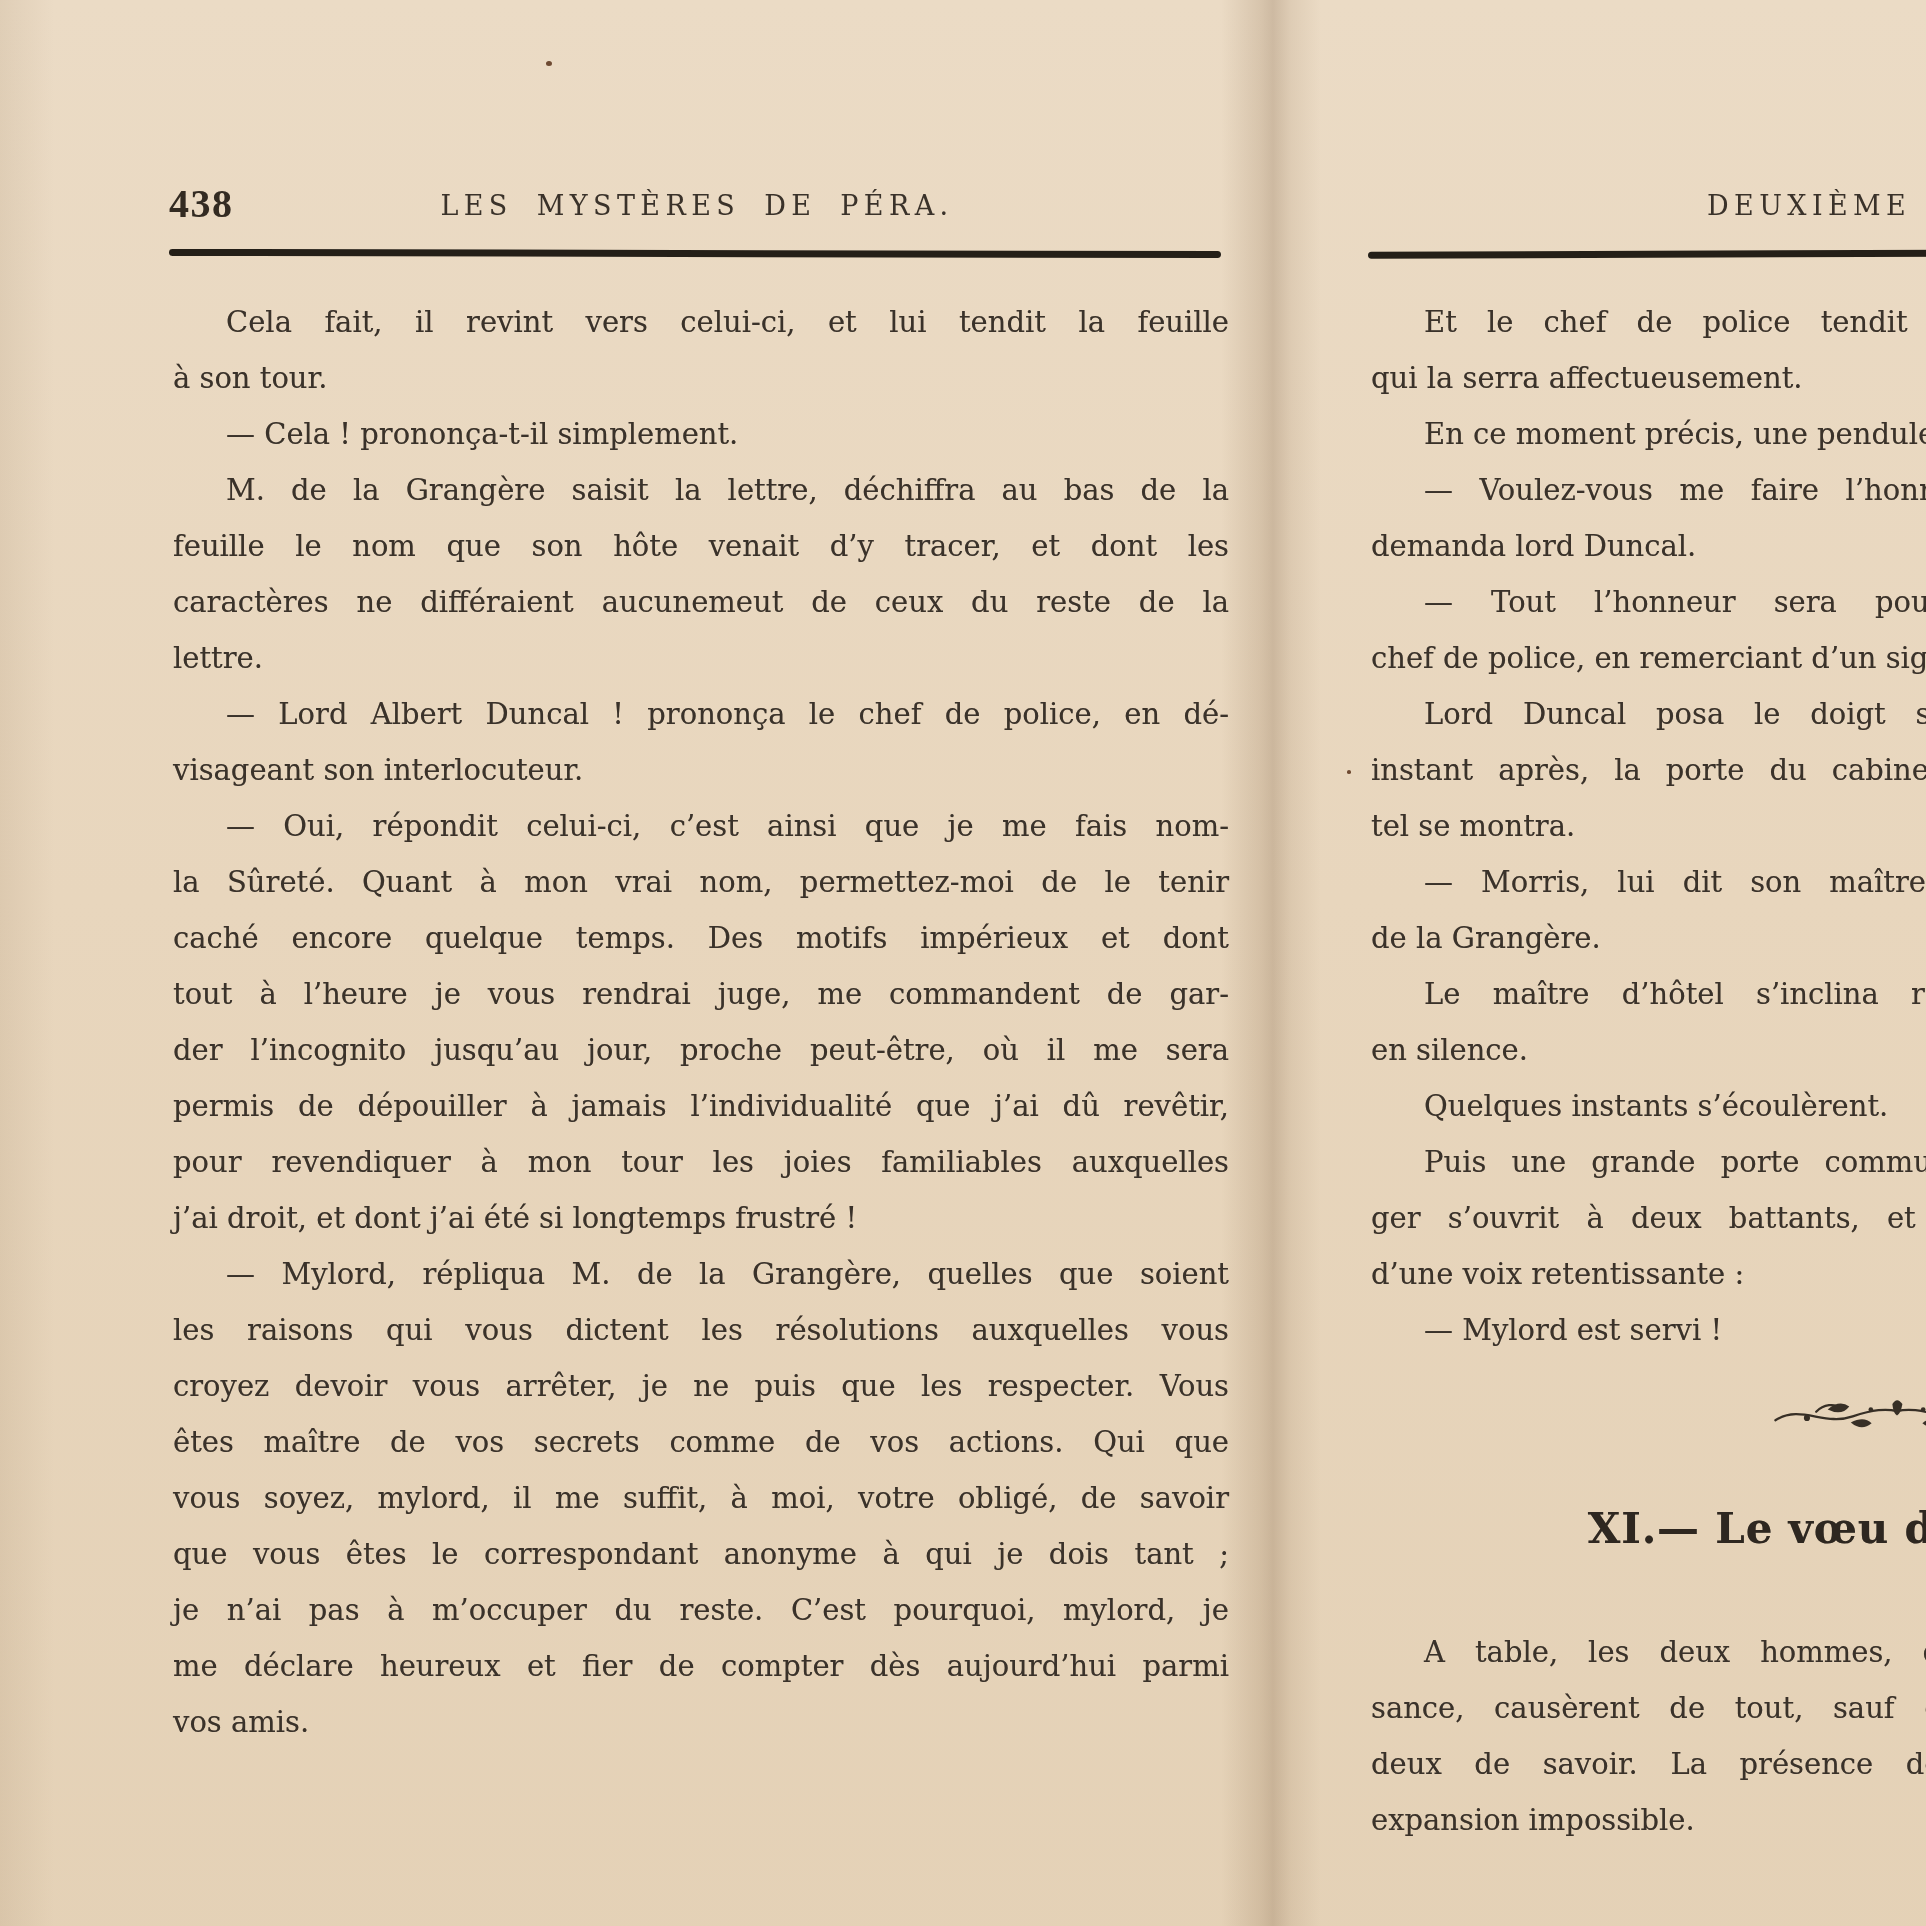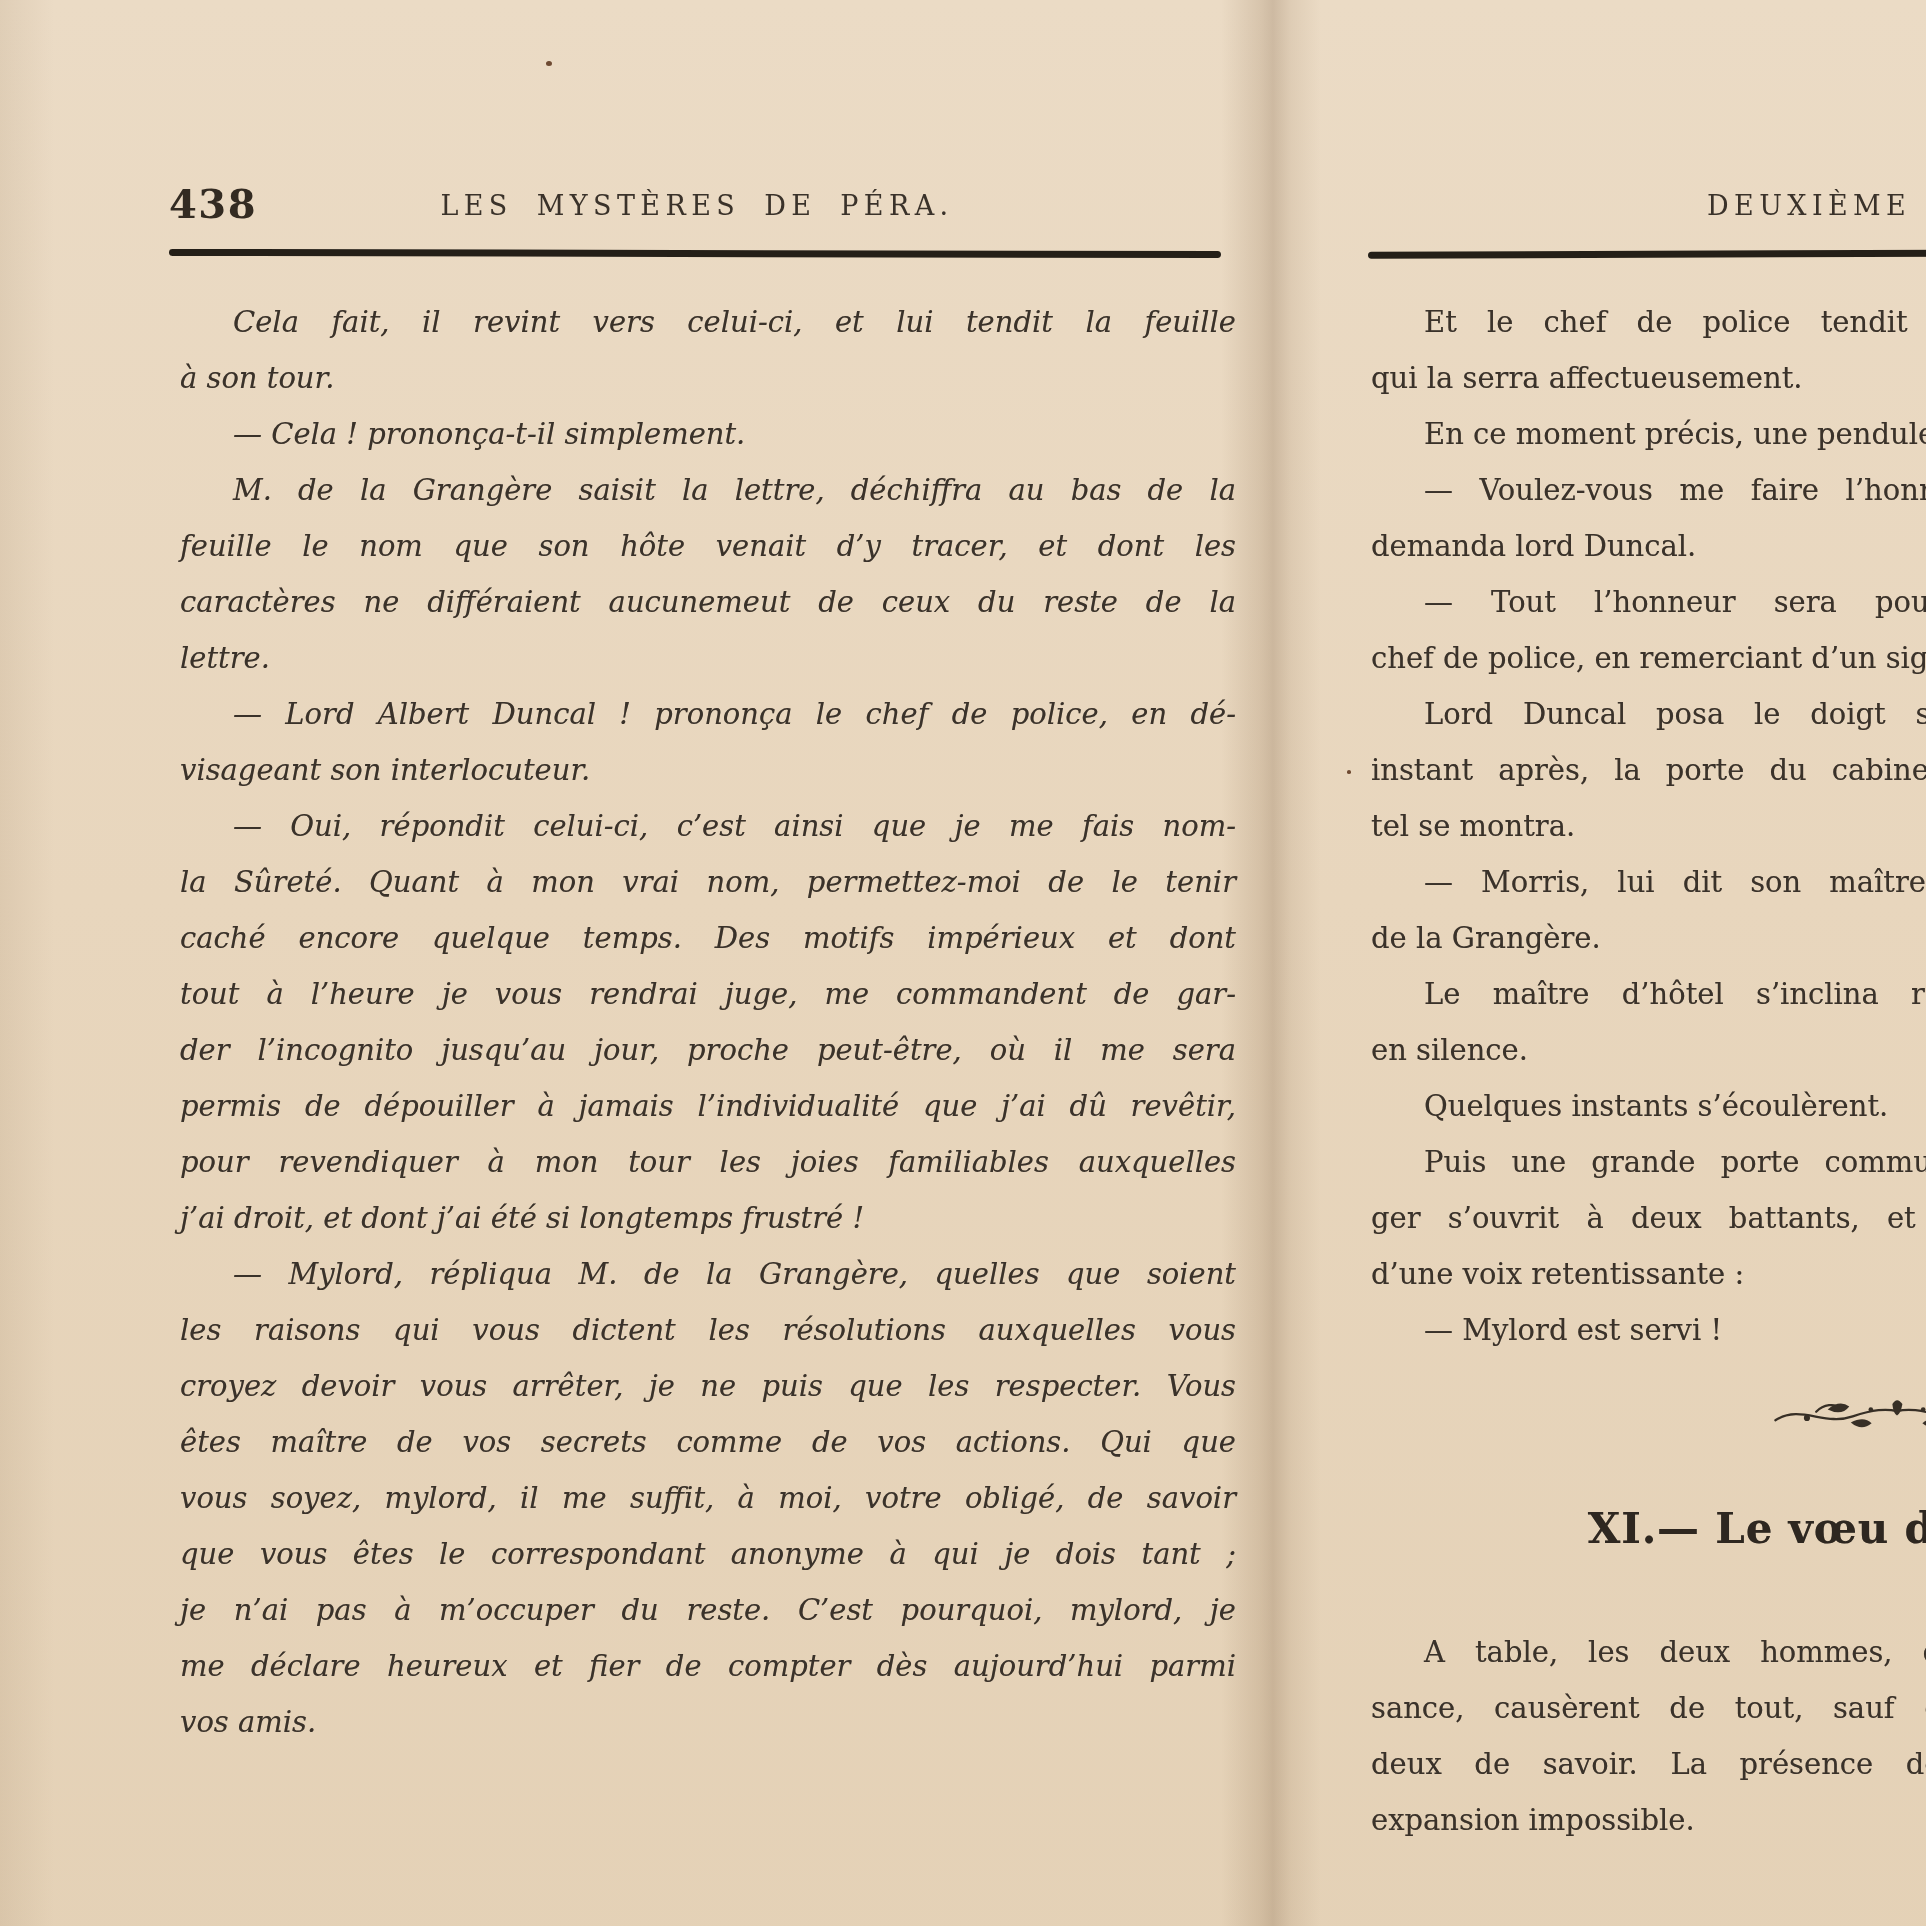--- a/index.html
+++ b/index.html
@@ -18,37 +18,37 @@
     background:linear-gradient(90deg,rgba(112,78,44,0) 0%,rgba(112,78,44,0.16) 40%,rgba(100,68,38,0.22) 52%,rgba(112,78,44,0.10) 70%,rgba(112,78,44,0) 100%);
   }
   .edge-shade{
     position:absolute;top:0;bottom:0;left:0;width:54px;
     background:linear-gradient(90deg,rgba(120,90,55,0.10),rgba(120,90,55,0));
   }
   
   .pg-header{position:absolute;height:65px;}
   .pg-header .num{
     position:absolute;bottom:3.9px;
-    font-size:40px;font-weight:bold;letter-spacing:1.5px;color:#332b22;
+    font-size:40px;font-weight:bold;letter-spacing:1.5px;color:#332b22;font-family:Liberation Serif, serif;
   }
   .pg-header .title{
     position:absolute;left:0;right:0;bottom:10px;text-align:center;
     font-size:27px;letter-spacing:5.4px;word-spacing:10px;color:#3a322a;
   }
   .header-left{left:169px;top:166px;width:1056px;}
   .header-left .num{left:0;}
   .header-right{left:1369px;top:166px;width:1054px;}
   .rule{
     position:absolute;height:6.5px;background:#241f18;border-radius:4.6px;
   }
   .rule-left{left:169px;top:250px;width:1052px;transform:rotate(0.12deg);}
   .rule-right{left:1368px;top:250px;width:1054px;transform:rotate(-0.18deg);}
   
   .textblock{position:absolute;}
-  .text-left{left:180px;top:294px;width:1056px;font-style:italic;}
+  .text-left{left:173px;top:294px;width:1056px;}
   .text-right-top{left:1371px;top:294px;width:1052px;}
   .text-right-bottom{left:1371px;top:1624px;width:1052px;}
   .line{
     font-size:29px;line-height:56px;
     text-align:justify;text-align-last:justify;
     white-space:nowrap;
     color:#3a322a;
     text-shadow:0 0 0.4px rgba(58,50,42,0.35);
   }
   .line.last{text-align-last:left;}

